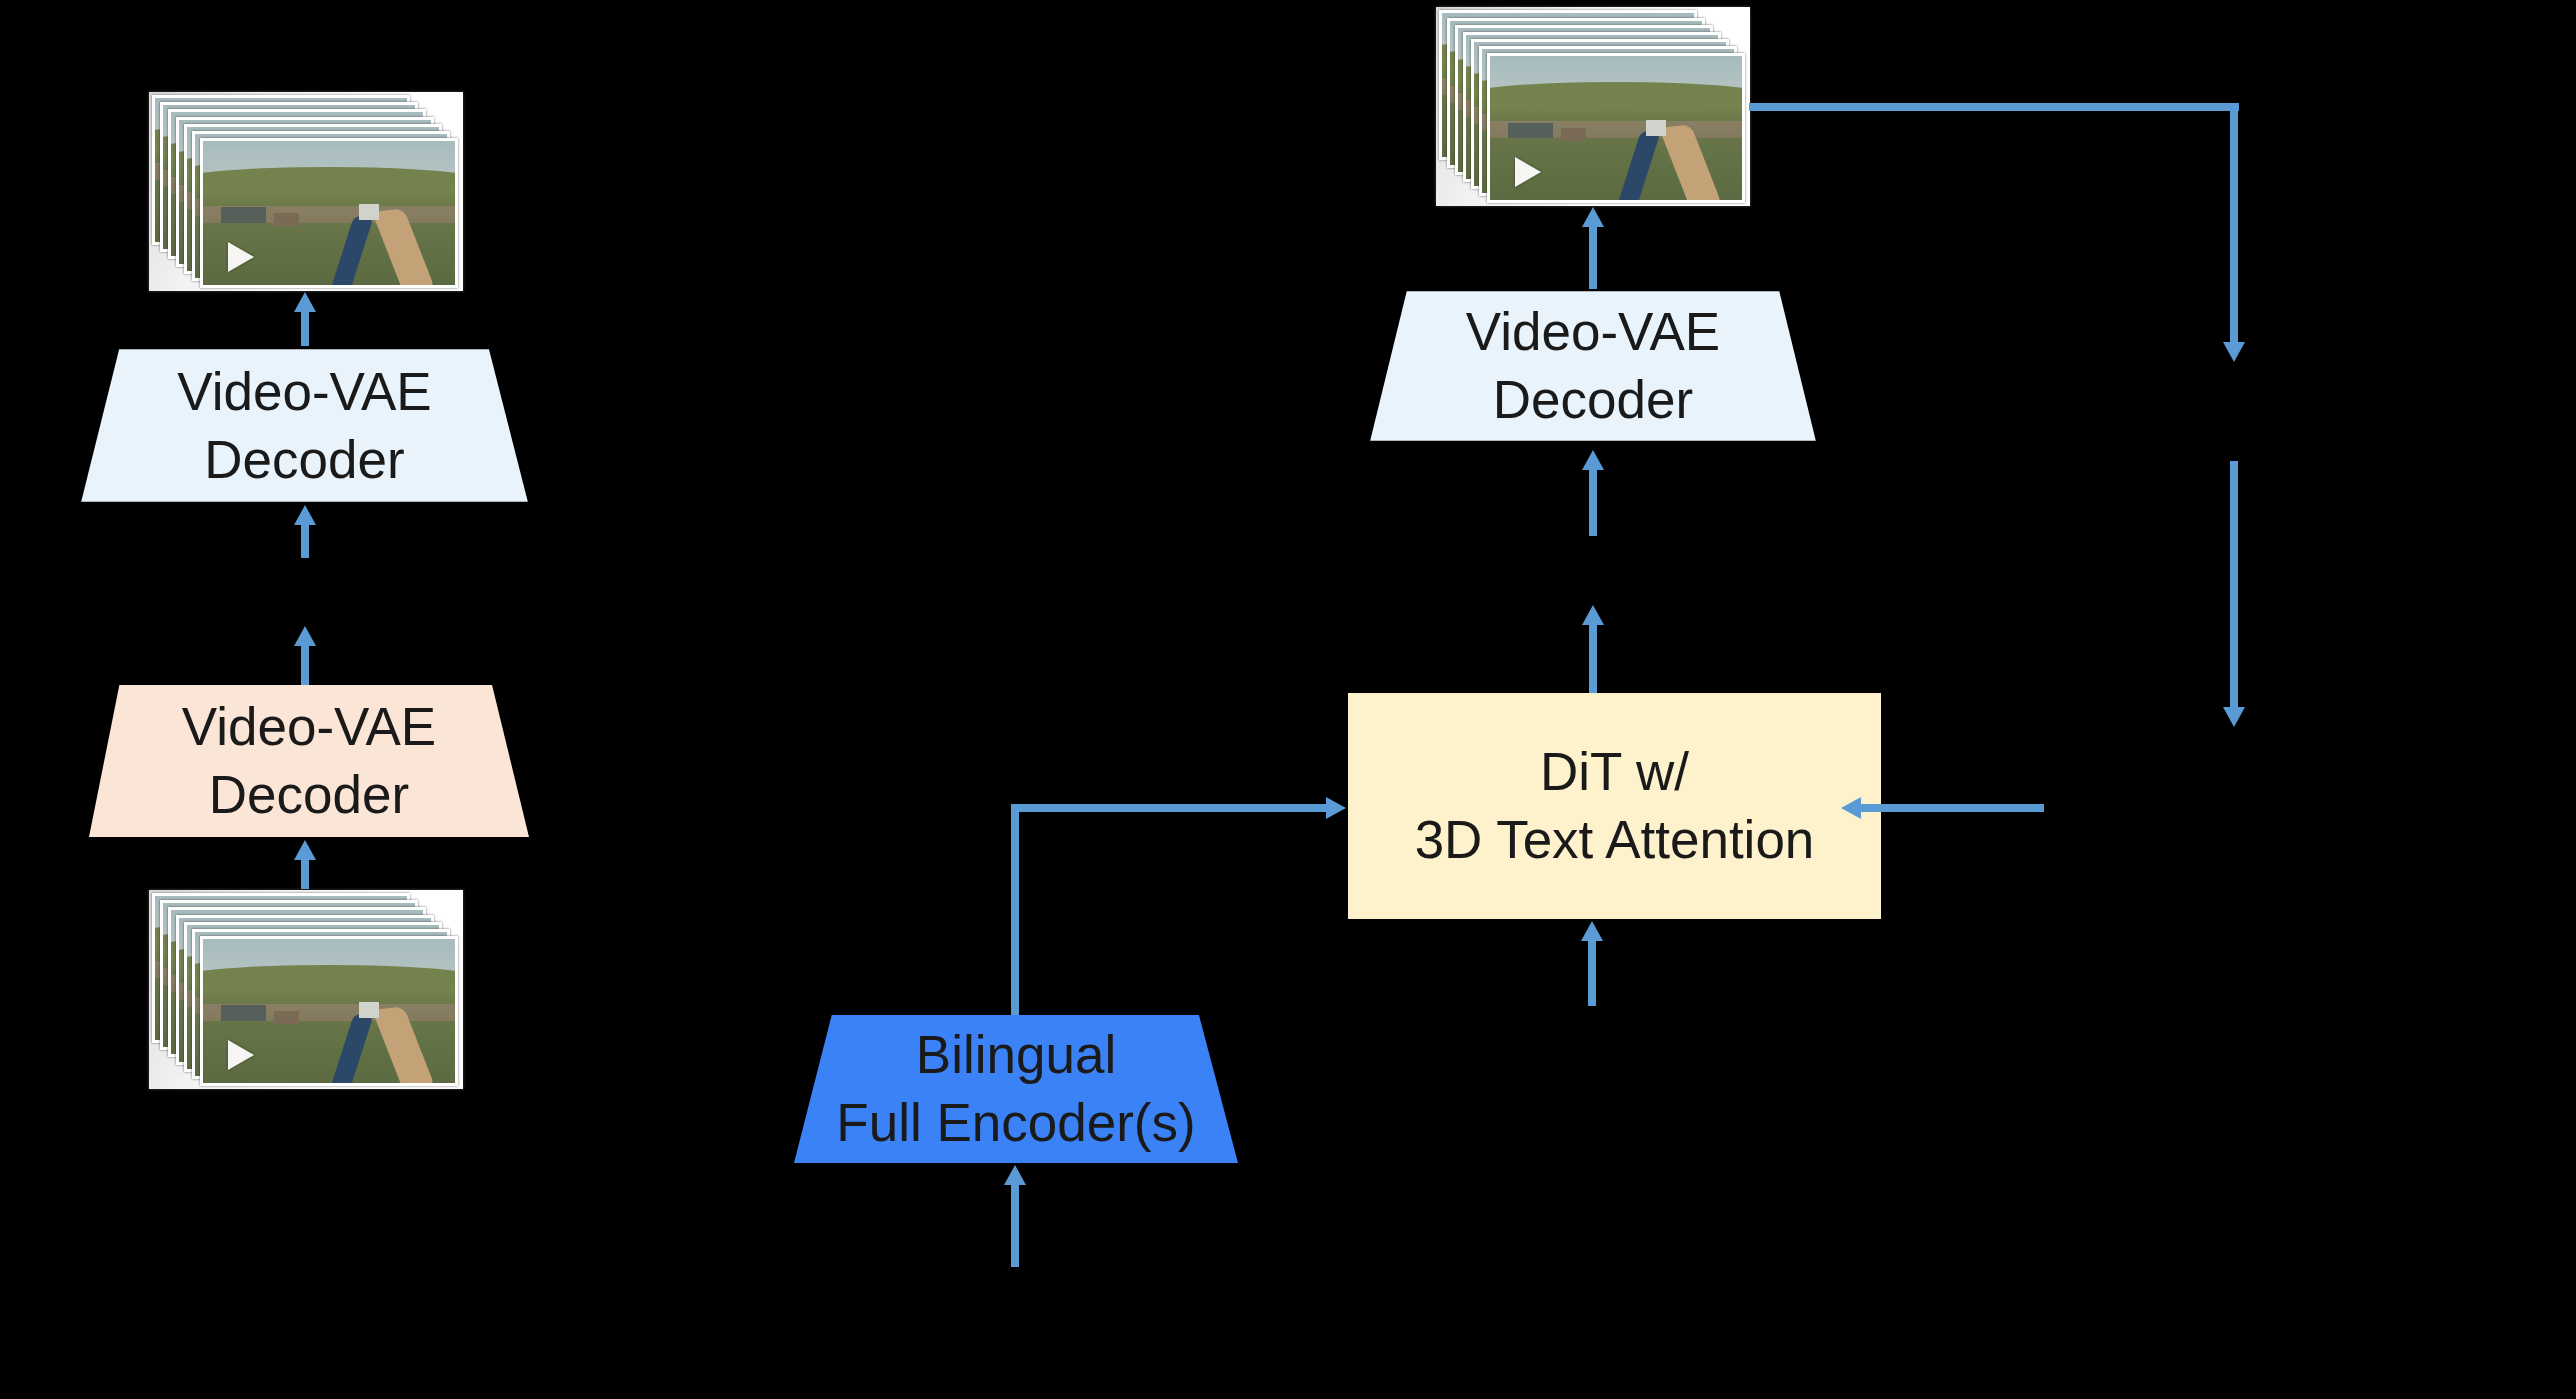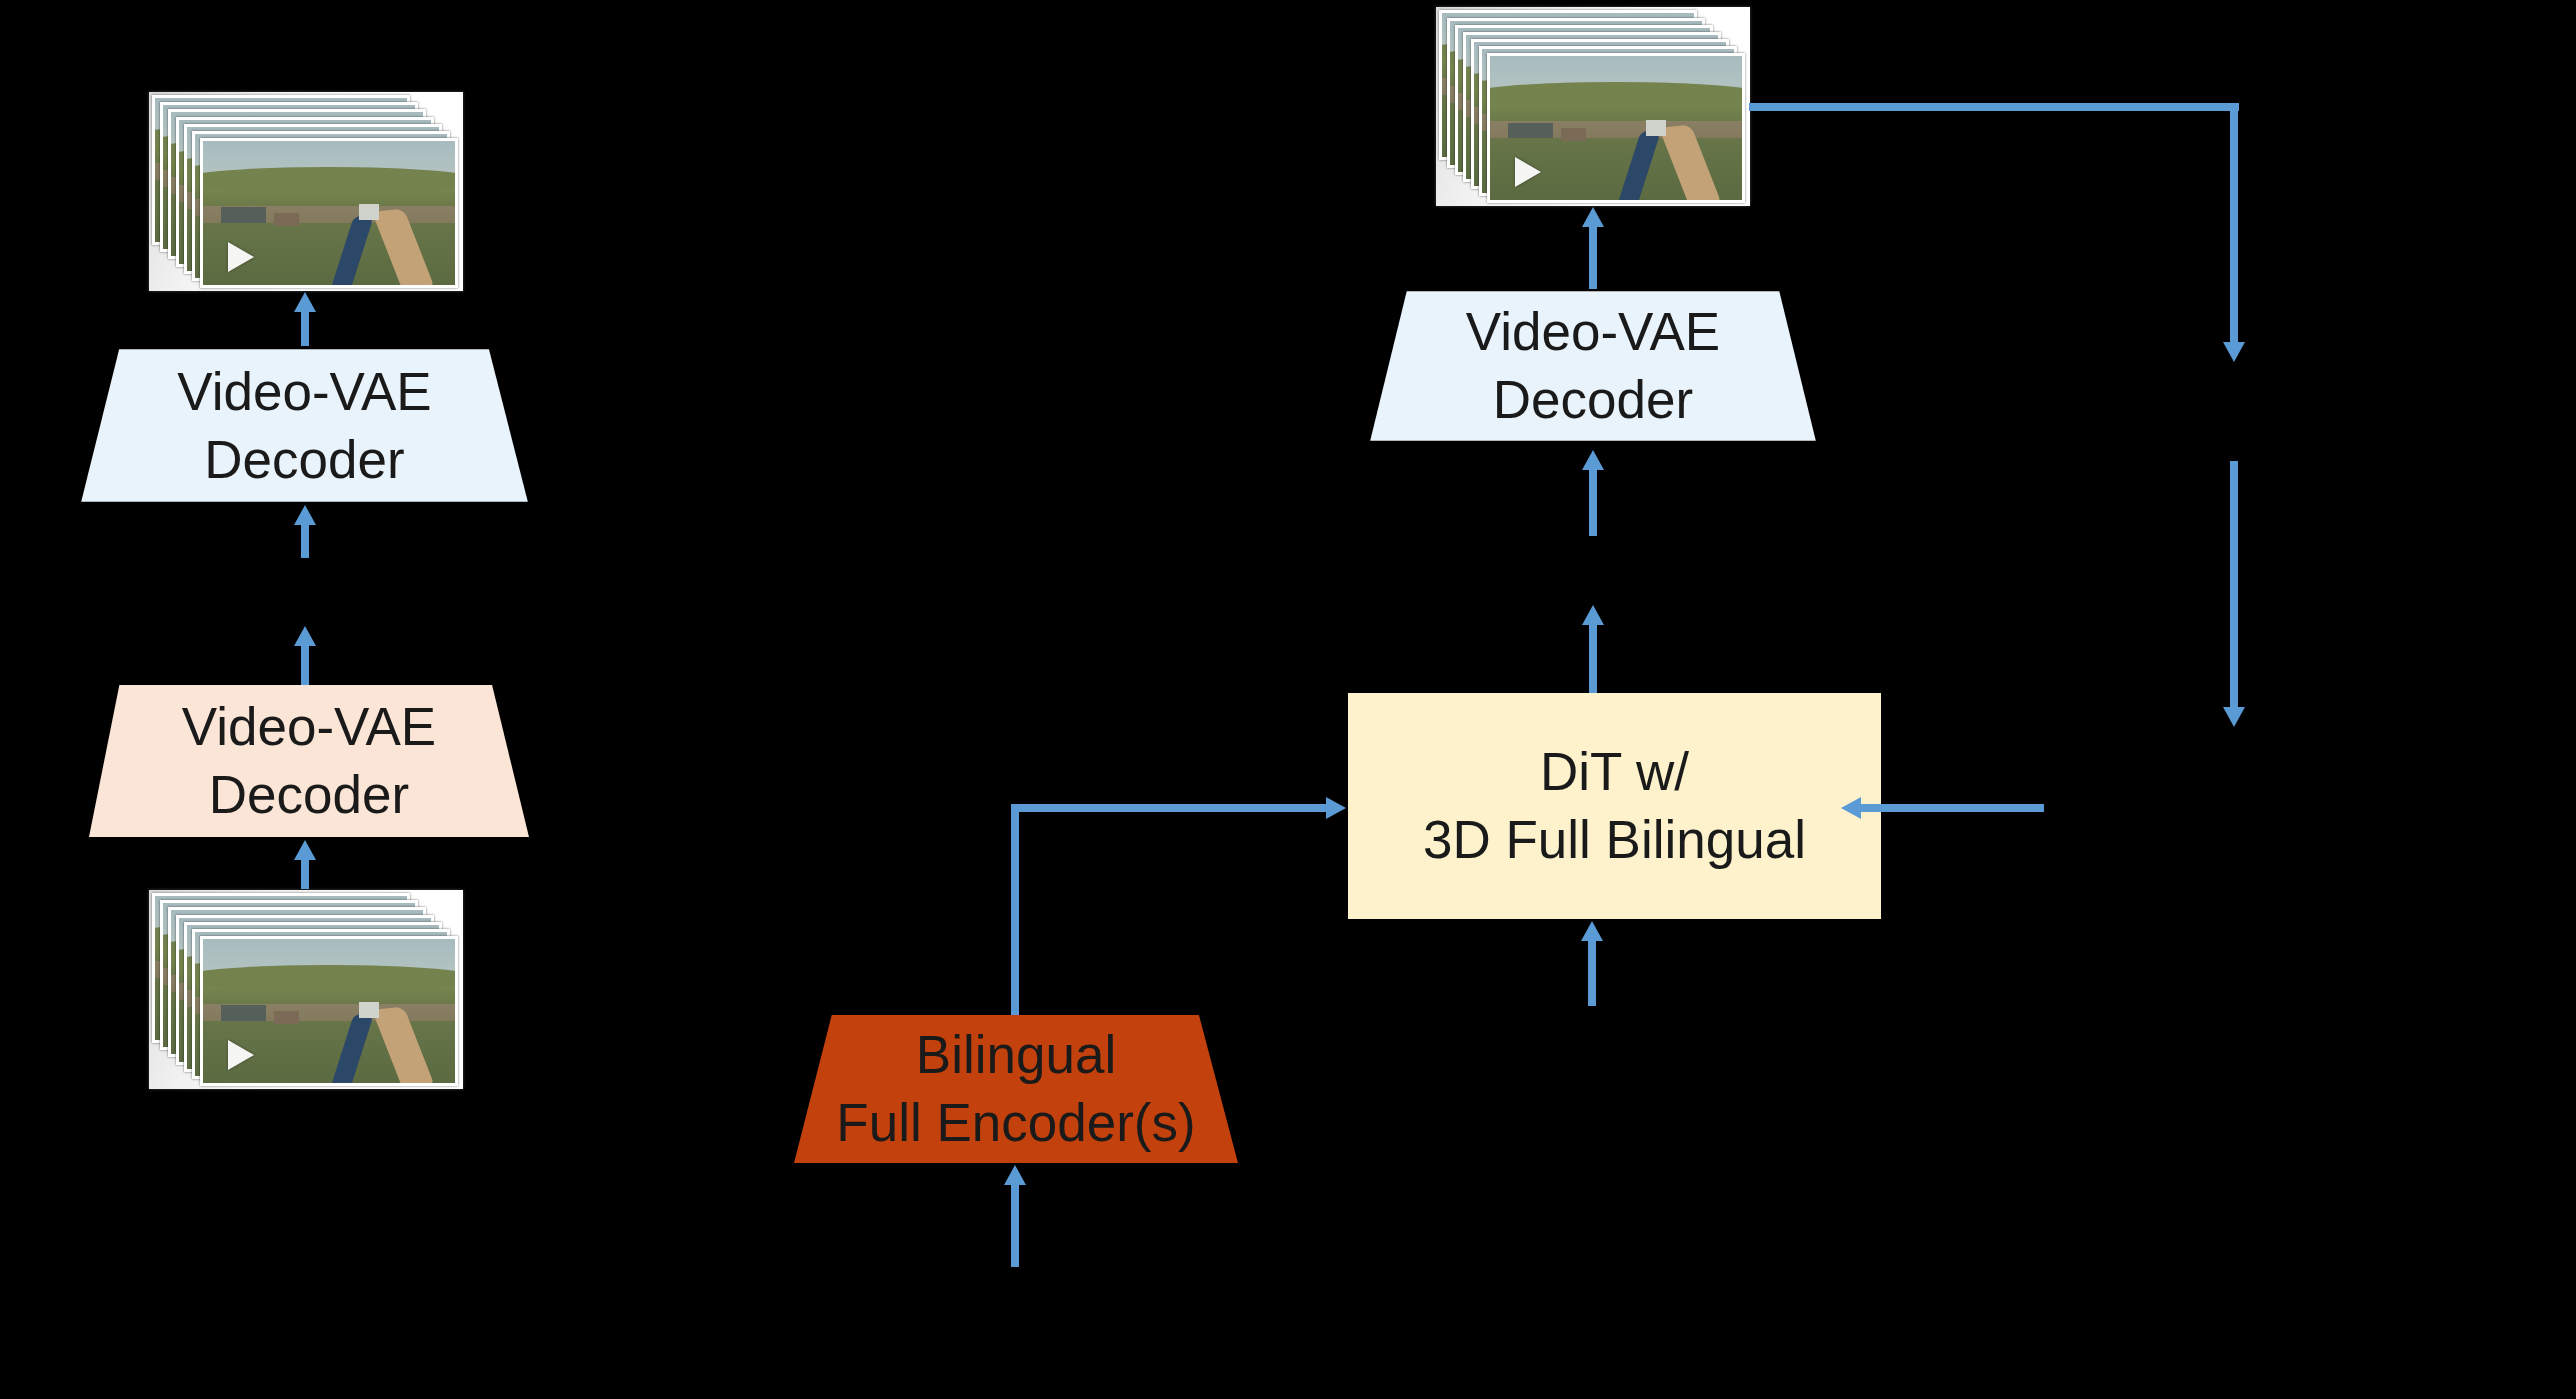--- a/index.html
+++ b/index.html
@@ -289,25 +289,25 @@
     <div class="fill" style="background:#E9F3FB;"></div>
     <div class="lbl">
       <div>Video-VAE</div>
       <div>Decoder</div>
     </div>
   </div>
 
   <div class="rect" style="left:1348px;top:693px;width:533px;height:226px;background:#FDF2CB;">
     <div class="lbl">
       <div>DiT w/</div>
-      <div>3D Full Bilingual</div>
-    </div>
-  </div>
-
-  <div class="trap plain" style="left:794px;top:1015px;width:444px;height:148px;--tl:8.5%;--tr:91.2%;background:#c2410c;">
+      <div>3D Text Attention</div>
+    </div>
+  </div>
+
+  <div class="trap plain" style="left:794px;top:1015px;width:444px;height:148px;--tl:8.5%;--tr:91.2%;background:#3b82f6;">
     <div class="lbl">
       <div>Bilingual</div>
       <div>Full Encoder(s)</div>
     </div>
   </div>
 
 
 <div class="tri up" style="left: 294px; top: 292px;"></div>
     <div class="seg" style="left: 301px; top: 311px; width: 8px; height: 35px;"></div>
     <div class="tri up" style="left: 294px; top: 505px;"></div>

